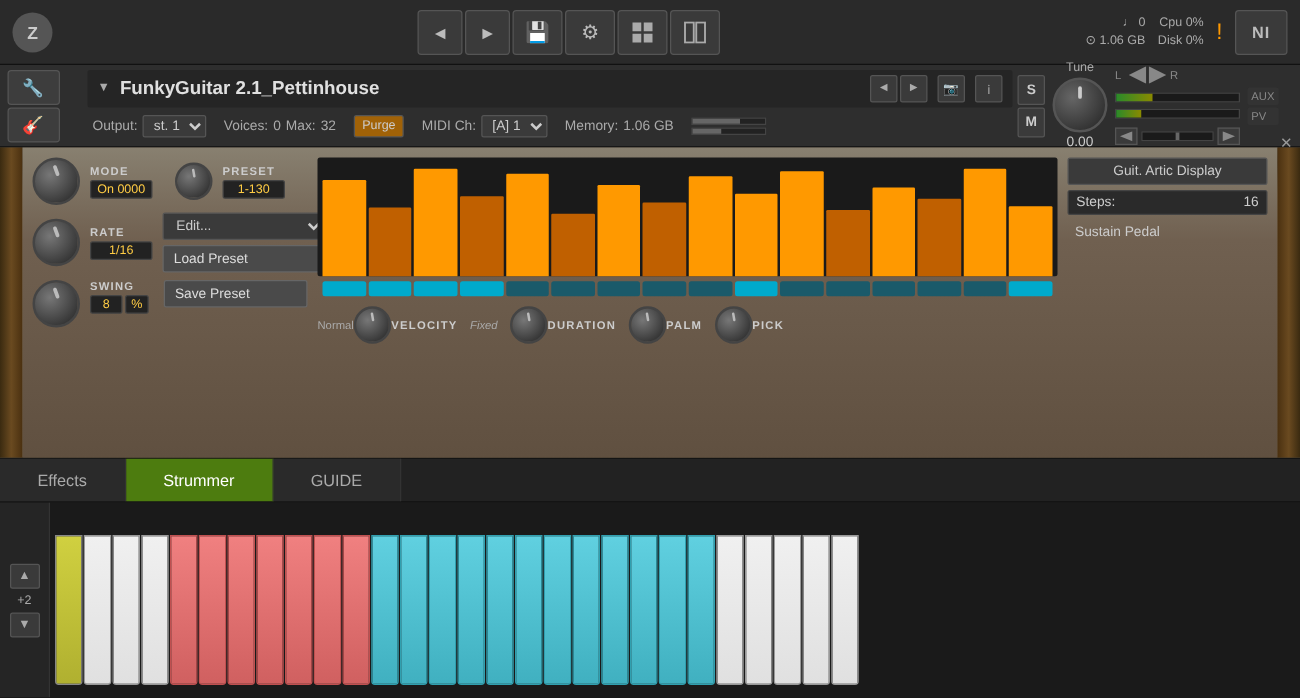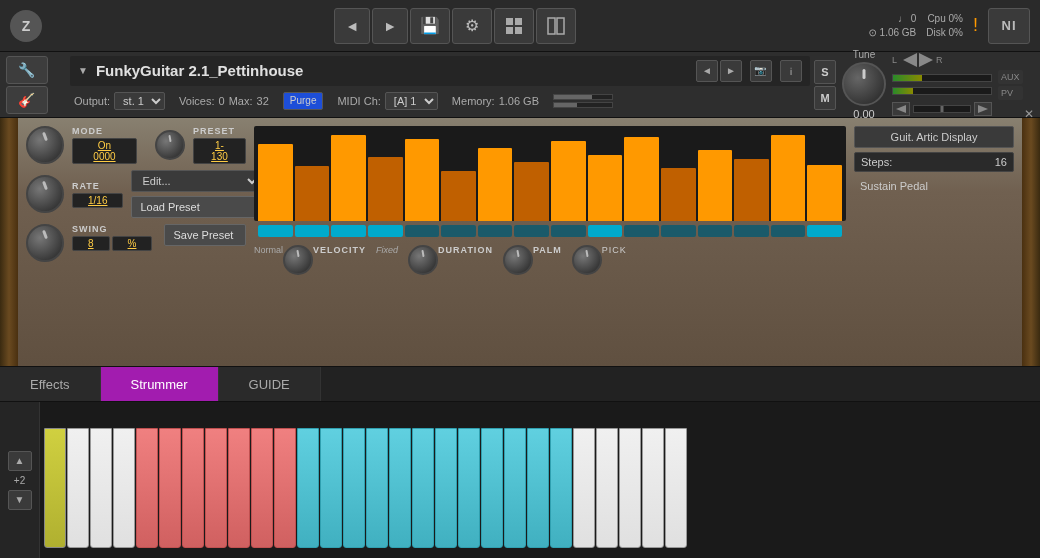--- a/index.html
+++ b/index.html
@@ -186,21 +186,21 @@
     .inst-dropdown {
       background: #3a3a3a;
       border: 1px solid #555;
       color: #ccc;
       font-size: 11px;
       border-radius: 2px;
       padding: 1px 4px;
       height: 18px;
     }
     .purge-btn {
-      background: #1d4ed8;
+      background: #a16207;
       border: 1px solid #555;
       border-radius: 2px;
       color: #ccc;
       font-size: 10px;
       padding: 1px 6px;
       cursor: pointer;
       height: 18px;
     }
     .mem-bars {
       display: flex;
@@ -382,26 +382,25 @@
     .param-label {
       font-size: 9px;
       color: #ccc;
       font-weight: bold;
       letter-spacing: 1px;
     }
     .param-value {
       font-size: 10px;
       color: #ffcc44;
       background: #222;
-      padding: 1px 15px;
+      padding: 1px 4px;
       border-radius: 2px;
       border: 1px solid #444;
       min-width: 50px;
       text-align: center;
-      text-decoration: underline;
     }
     .preset-area {
       display: flex;
       flex-direction: column;
       gap: 4px;
     }
     .edit-dropdown {
       background: #3a3a3a;
       border: 1px solid #555;
       color: #ccc;
@@ -480,21 +479,21 @@
       display: flex;
       align-items: center;
       justify-content: center;
       font-size: 13px;
       color: #aaa;
       cursor: pointer;
       border-right: 1px solid #333;
       background: #2a2a2a;
     }
     .tab-item.active {
-      background: #a21caf;
+      background: #4d7c0f;
       color: #fff;
     }
 
     
     .keyboard-section {
       width: 100%;
       height: 156px;
       background: #1a1a1a;
       display: flex;
       position: relative;
@@ -760,35 +759,35 @@
         <div style="flex:1;height:12px;background:#1a5a6a;border-radius:2px;"></div>
         <div style="flex:1;height:12px;background:#00aacc;border-radius:2px;"></div>
         <div style="flex:1;height:12px;background:#1a5a6a;border-radius:2px;"></div>
         <div style="flex:1;height:12px;background:#1a5a6a;border-radius:2px;"></div>
         <div style="flex:1;height:12px;background:#1a5a6a;border-radius:2px;"></div>
         <div style="flex:1;height:12px;background:#1a5a6a;border-radius:2px;"></div>
         <div style="flex:1;height:12px;background:#1a5a6a;border-radius:2px;"></div>
         <div style="flex:1;height:12px;background:#00aacc;border-radius:2px;"></div>
       </div>
 
-      <div style="display:flex;gap:0;padding:4px 0 0 0;">
+      <div style="display:flex;align-items:center;gap:0;padding:4px 0 0 0;">
         <div style="display:flex;flex-direction:column;align-items:center;gap:2px;">
           <span style="font-size:9px;color:#aaa;">Normal</span>
         </div>
         <div class="knob-small"></div>
         <div style="display:flex;flex-direction:column;align-items:center;gap:2px;">
           <span style="font-size:9px;color:#ccc;font-weight:bold;letter-spacing:1px;">VELOCITY</span>
         </div>
         <span style="font-size:9px;color:#aaa;margin-left:10px;font-style:italic;">Fixed</span>
         <div class="knob-small" style="margin-left:10px;"></div>
         <span style="font-size:9px;color:#ccc;font-weight:bold;letter-spacing:1px;">DURATION</span>
         <div class="knob-small" style="margin-left:10px;"></div>
         <span style="font-size:9px;color:#ccc;font-weight:bold;letter-spacing:1px;">PALM</span>
         <div class="knob-small" style="margin-left:10px;"></div>
-        <span style="font-size:9px;color:#ccc;font-weight:normal;letter-spacing:1px;">PICK</span>
+        <span style="font-size:9px;color:#ccc;font-weight:bold;letter-spacing:1px;">PICK</span>
       </div>
     </div>
 
     <div class="right-panel">
       <button class="artic-display-btn">Guit. Artic Display</button>
       <div class="steps-row">
         <span class="steps-label">Steps:</span>
         <span class="steps-value">16</span>
       </div>
       <div class="sustain-label">Sustain Pedal</div>

